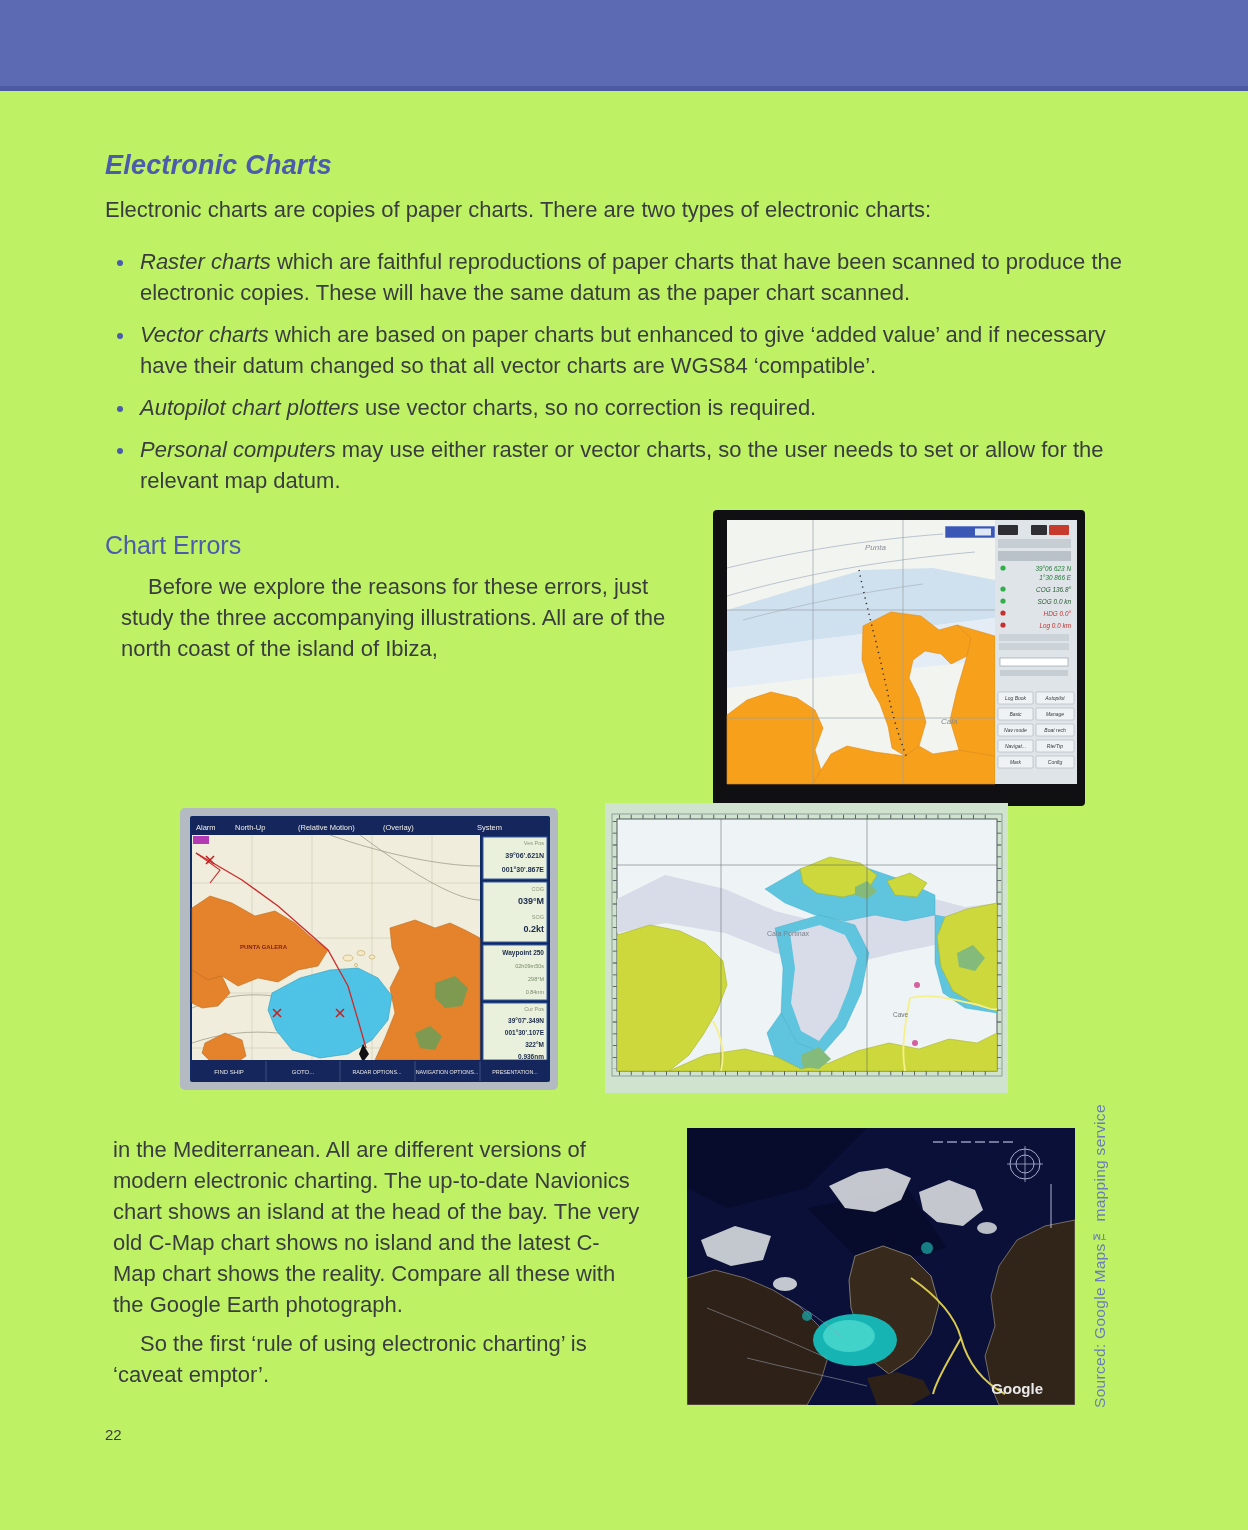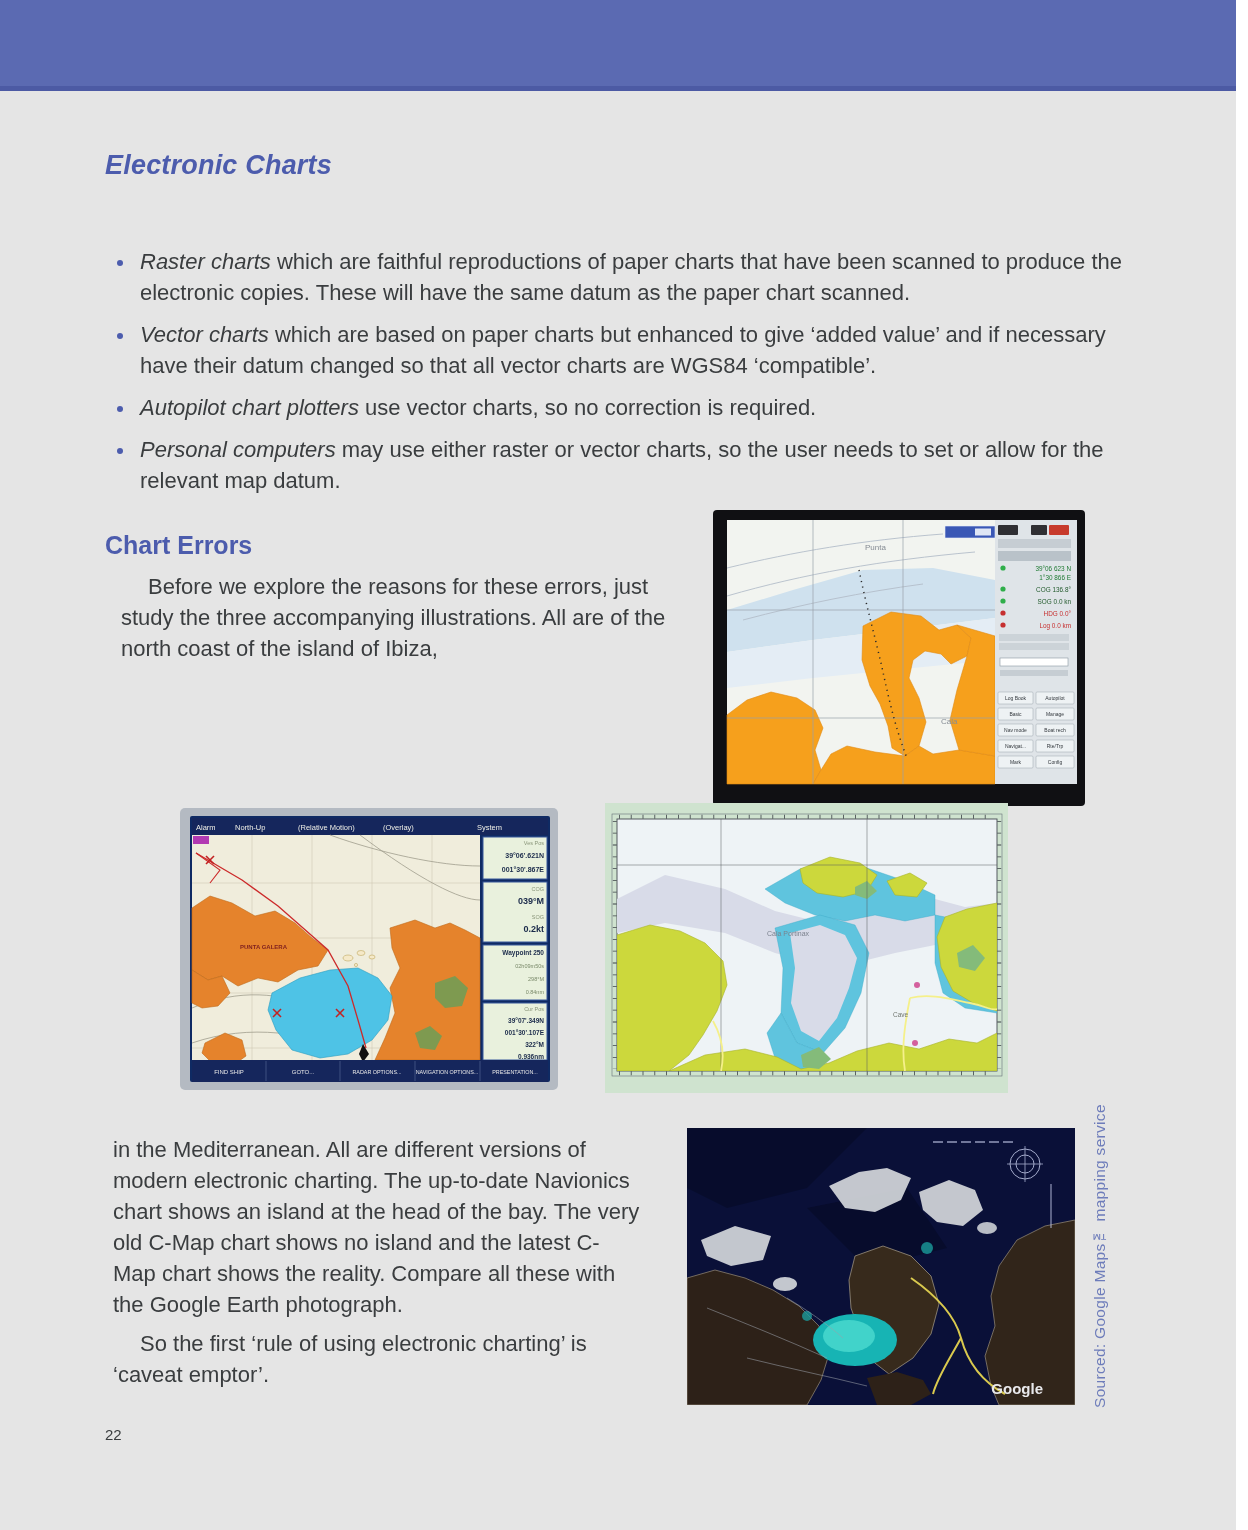--- a/index.html
+++ b/index.html
@@ -1,32 +1,32 @@
 <!DOCTYPE html>
 <html><head>
 <meta charset="utf-8">
 <style>
   html,body{margin:0;padding:0;background:#ffffff;}
   .page{
-    position:relative;width:1236px;height:1530px;background:#e5e5e5;
-    font-family:"Liberation Sans",sans-serif;color:#3a3d3f;overflow:hidden;
+    position:relative;width:1236px;height:1530px;background:#bef264;
+    font-family:"Liberation Sans",sans-serif;color:#3a3d3f;overflow:hidden;padding-left:12px;
   }
   .top-band{position:absolute;left:0;top:0;width:1248px;height:86px;
     background:#5b6ab2;border-bottom:5px solid #4c5aa4;}
   .h-main{position:absolute;left:105px;top:150px;margin:0;
     font-size:27px;font-weight:bold;font-style:italic;color:#4c5cad;letter-spacing:.2px;}
   .intro{position:absolute;left:105px;top:194px;width:1045px;margin:0;
     font-size:22px;line-height:31px;}
   ul.bullets{position:absolute;left:112px;top:246px;width:1012px;margin:0;
     padding:0 0 0 24px;list-style:disc;font-size:22px;line-height:31px;}
   ul.bullets li{margin:0 0 11px 0;padding-left:4px;}
   ul.bullets li::marker{color:#4c5cad;font-size:20px;}
   .lead-it{font-style:italic;}
   .h-sub{position:absolute;left:105px;top:531px;margin:0;
-    font-size:25px;font-weight:bold;color:#4c5cad;}
+    font-size:25px;font-weight:normal;color:#4c5cad;}
   .col-errors{position:absolute;left:105px;top:571px;width:588px;
     font-size:22px;line-height:31px;}
   .col-errors p{margin:0;}
   .col-errors p.indent{text-indent:27px;margin-left:16px;}
   .col-bottom{position:absolute;left:105px;top:1126px;width:545px;
     font-size:22px;line-height:31px;}
   .col-bottom p{margin:8px;}
   .col-bottom p.indent{text-indent:27px;}
   .fig{position:absolute;}
   .fig svg{display:block;}
@@ -40,20 +40,21 @@
 </style>
 </head>
 <body>
 
 <div class="page">
 
   <div class="top-band"></div>
 
   <h1 class="h-main">Electronic Charts</h1>
 
+  <p class="intro">Electronic charts are copies of paper charts. There are two types of electronic charts:</p>
 
   <ul class="bullets">
     <li>
       <span class="lead-it">Raster charts</span><span> which are faithful reproductions of paper charts that have been scanned to produce the electronic copies. These will have the same datum as the paper chart scanned.</span>
     </li>
     <li>
       <span class="lead-it">Vector charts</span><span> which are based on paper charts but enhanced to give ‘added value’ and if necessary have their datum changed so that all vector charts are WGS84 ‘compatible’.</span>
     </li>
     <li>
       <span class="lead-it">Autopilot chart plotters</span><span> use vector charts, so no correction is required.</span>
@@ -62,21 +63,21 @@
       <span class="lead-it">Personal computers</span><span> may use either raster or vector charts, so the user needs to set or allow for the relevant map datum.</span>
     </li>
   </ul>
 
   <h2 class="h-sub">Chart Errors</h2>
 
   <div class="col-errors">
     <p class="indent">Before we explore the reasons for these errors, just study the three accompanying illustrations. All are of the north coast of the island of Ibiza,</p>
   </div>
 
-  <div class="fig" style="left:713px;top:510px;">
+  <div class="fig" style="left:713px;top:510px;font-style:italic;">
     <svg width="372" height="296" viewBox="0 0 372 296">
       <rect x="0" y="0" width="372" height="296" rx="4" fill="#101013"></rect>
       <rect x="14" y="10" width="350" height="264" fill="#f2f4f0"></rect>
       <g>
         <polygon points="14,100 80,80 150,60 220,58 282,70 282,108 200,118 100,130 14,142" fill="#cfe1ee"></polygon>
         <polygon points="14,142 100,130 200,118 282,108 282,150 200,158 100,168 14,178" fill="#e4edf5"></polygon>
         <g stroke="#b3bdc9" stroke-width="0.9" fill="none">
           <path d="M14,58 C80,42 150,30 230,24"></path>
           <path d="M14,86 C90,64 170,50 262,42"></path>
           <path d="M30,110 C90,94 150,82 210,74"></path>

